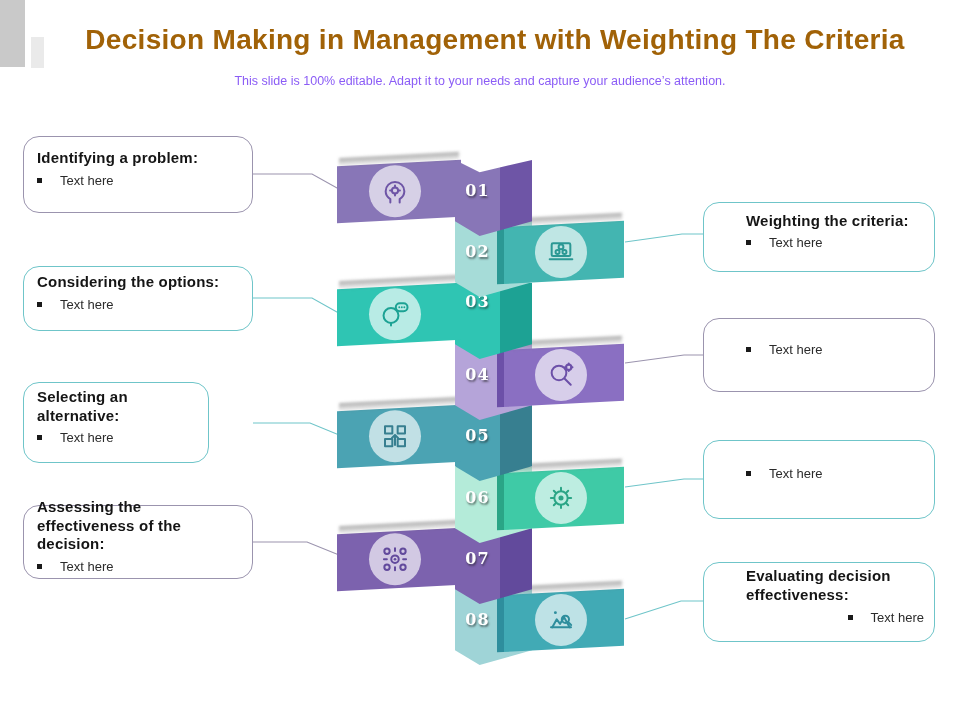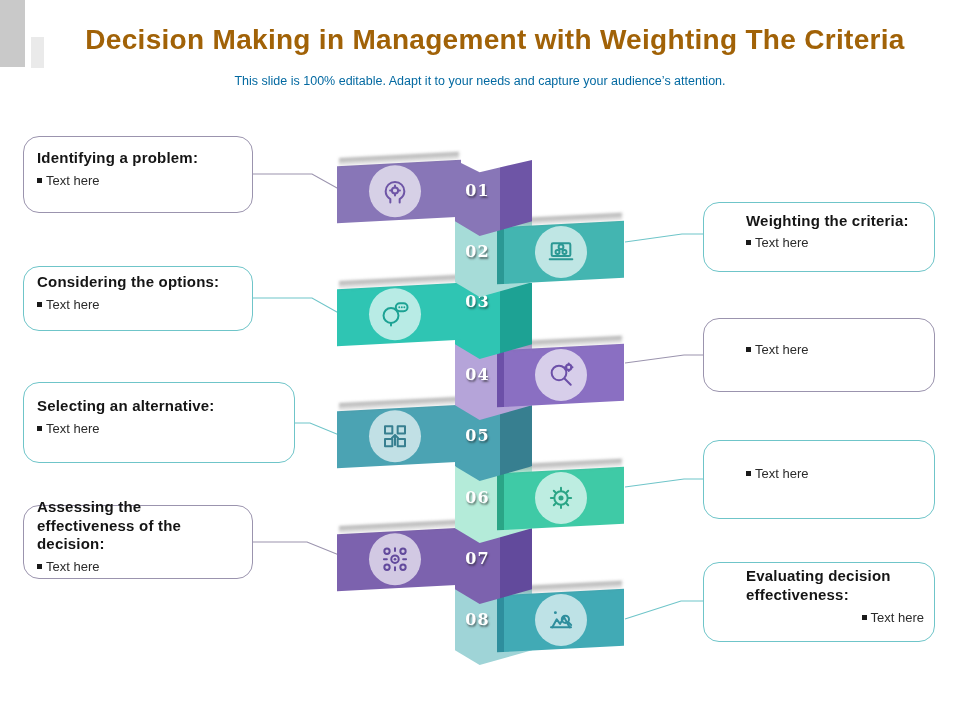--- a/index.html
+++ b/index.html
@@ -5,21 +5,21 @@
   html,body{margin:0;padding:0;background:#fff;}
   .slide{position:relative;width:960px;height:720px;background:#fff;overflow:hidden;
          font-family:"Liberation Sans",sans-serif;}
   
   .decor1{position:absolute;left:0;top:0;width:25px;height:67px;background:#c9c9c9;}
   .decor2{position:absolute;left:31px;top:37px;width:13px;height:31px;background:#eaeaea;}
   
   .title{position:absolute;left:40px;right:10px;top:24px;text-align:center;
          font-size:28px;font-weight:700;color:#a16207;letter-spacing:.3px;}
   .subtitle{position:absolute;left:0;right:0;top:74px;text-align:center;
-         font-size:12.5px;color:#0369a1;}
+         font-size:12.5px;color:#8b5cf6;}
   
   .connectors{position:absolute;left:0;top:0;width:960px;height:720px;z-index:5;}
   .connectors polyline{fill:none;stroke-width:1.1px;}
   
   .step{position:absolute;inset:0;pointer-events:none;}
   .step > *{pointer-events:auto;}
   .spine{position:absolute;left:455px;width:77px;height:76px;
          clip-path:polygon(0 0,100% 0,100% 80.5%,32% 100%,0 80.5%);}
   .spine.first{clip-path:polygon(0 0,32% 16%,100% 0,100% 80.5%,32% 100%,0 80.5%);}
   .spine.odd{background:linear-gradient(90deg,var(--main) 0 58%,var(--dark) 58%);}
@@ -42,21 +42,21 @@
   .icon-circle svg{width:32px;height:32px;stroke:var(--dark);fill:none;
        stroke-width:1.5;stroke-linecap:round;stroke-linejoin:round;}
   .icon-circle svg .fill{fill:var(--dark);stroke:none;}
   
   .callout{position:absolute;background:#fff;border:1.3px solid #999;border-radius:16px;
        box-sizing:border-box;display:flex;flex-direction:column;justify-content:center;
        padding:8px 10px 20px 13px;z-index:70;}
   .callout.rightside{padding-left:42px;}
   .callout .heading{font-size:15px;font-weight:700;color:#151515;line-height:1.25;
        margin:0 0 5px 0;letter-spacing:.2px;}
-  .bullet-row{display:flex;align-items:center;gap:4px;font-size:13px;color:#2b2b2b;}
+  .bullet-row{display:flex;align-items:center;gap:18px;font-size:13px;color:#2b2b2b;}
   .bullet-square{width:5px;height:5px;background:#1a1a1a;flex:0 0 auto;}
 </style>
 </head>
 <body>
 
 <div class="slide">
 
   <div class="decor1"></div>
   <div class="decor2"></div>
 
@@ -224,21 +224,21 @@
     </div>
   </div>
 
   <div class="callout rightside" style="left: 703px; top: 318px; width: 232px; height: 74px; border-color: rgb(155, 148, 174);">
     <div class="bullet-row">
       <span class="bullet-square"></span>
       <span>Text here</span>
     </div>
   </div>
 
-  <div class="callout" style="left: 23px; top: 382px; width: 272px; height: 81px; border-color: rgb(111, 197, 201);">
+  <div class="callout" style="left: 23px; top: 382px; width: 186px; height: 81px; border-color: rgb(111, 197, 201);">
     <div class="heading">Selecting an alternative:</div>
     <div class="bullet-row">
       <span class="bullet-square"></span>
       <span>Text here</span>
     </div>
   </div>
 
   <div class="callout rightside" style="left: 703px; top: 440px; width: 232px; height: 79px; border-color: rgb(111, 197, 201);">
     <div class="bullet-row">
       <span class="bullet-square"></span>

